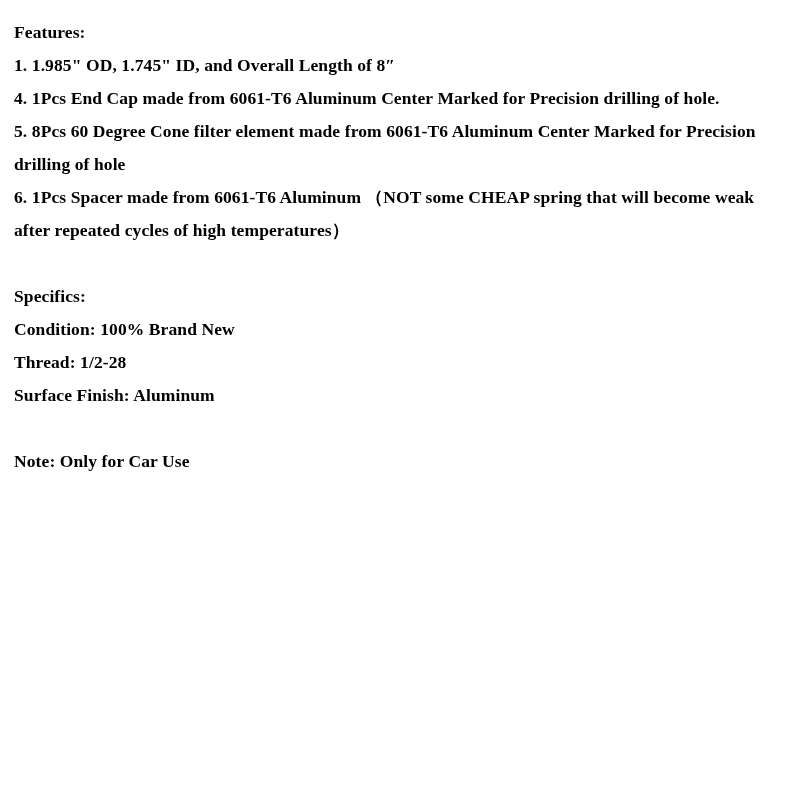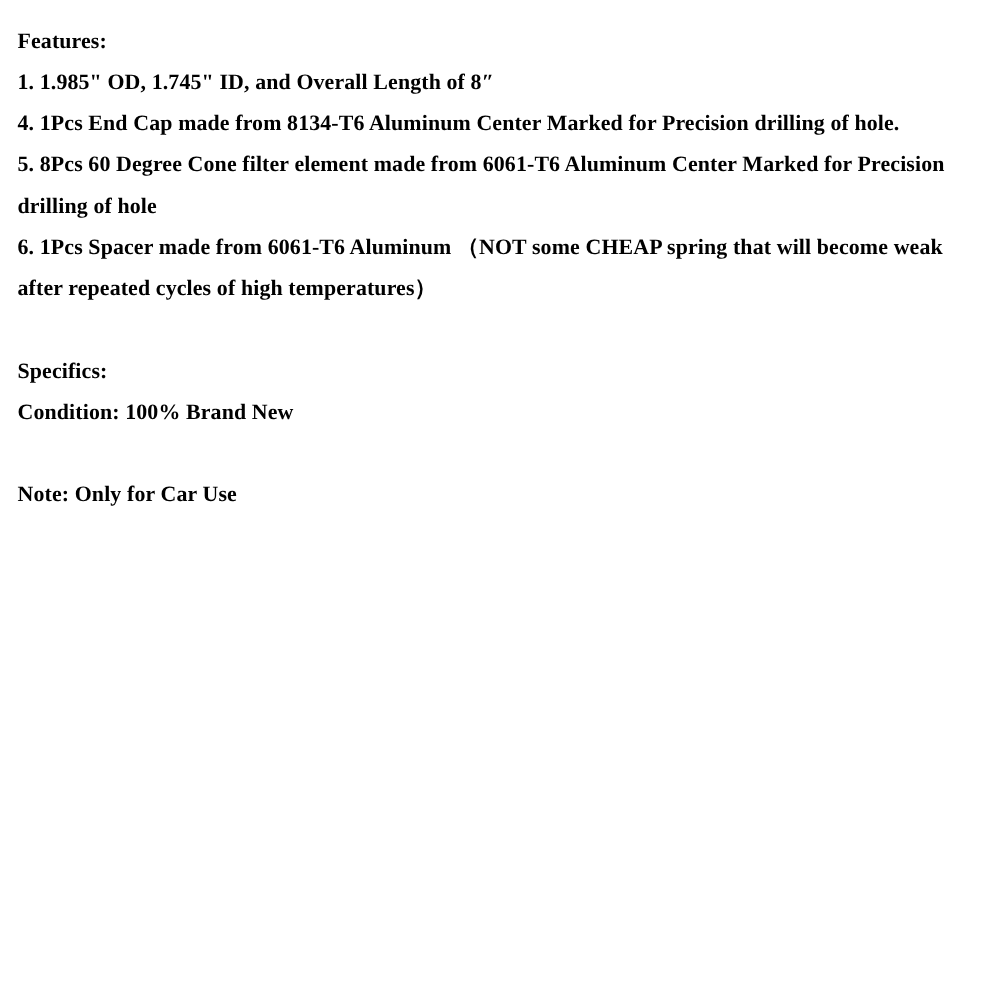--- a/index.html
+++ b/index.html
@@ -37,30 +37,32 @@
   }
 </style>
 </head>
 <body>
 
 <div class="page">
 
   <div class="block">
     <div class="line">Features:</div>
     <div class="line">1. 1.985" OD, 1.745" ID, and Overall Length of 8″</div>
-    <div class="line">4. 1Pcs End Cap made from 8134-T6 Aluminum Center Marked for Precision drilling of hole.</div>
+    <div class="line">4. 1Pcs End Cap made from 6061-T6 Aluminum Center Marked for Precision drilling of hole.</div>
     <div class="line">5. 8Pcs 60 Degree Cone filter element made from 6061-T6 Aluminum Center Marked for Precision drilling of hole</div>
     <div class="line">6. 1Pcs Spacer made from 6061-T6 Aluminum （NOT some CHEAP spring that will become weak after repeated cycles of high temperatures）</div>
   </div>
 
   <div class="spacer"></div>
 
   <div class="block">
     <div class="line">Specifics:</div>
     <div class="line">Condition: 100% Brand New</div>
+    <div class="line">Thread: 1/2-28</div>
+    <div class="line">Surface Finish: Aluminum</div>
   </div>
 
   <div class="spacer"></div>
 
   <div class="block">
     <div class="line">Note: Only for Car Use</div>
   </div>
 
   <div class="spacer"></div>
 

